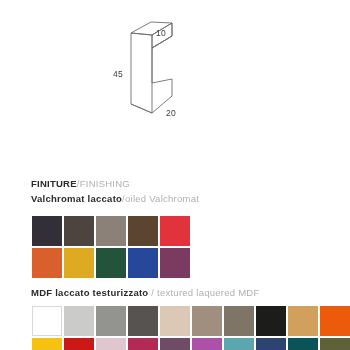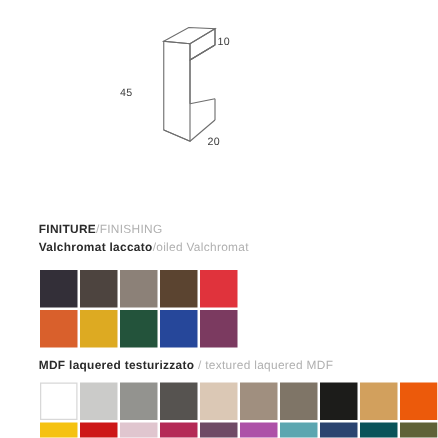--- a/index.html
+++ b/index.html
@@ -29,22 +29,22 @@
     top: 0;
   }
   .dim-label {
     position: absolute;
     font-family: "Liberation Sans", sans-serif;
     font-size: 8.5px;
     color: #3c3c3c;
     letter-spacing: 0.2px;
     white-space: nowrap;
   }
-  #dim-top    { left: 174px; top: 28px; }
-  #dim-left   { left: 96px; top: 69px; }
+  #dim-top    { left: 156px; top: 28px; }
+  #dim-left   { left: 113px; top: 69px; }
   #dim-bottom { left: 166px; top: 108px; }
 
   
   #finishes-section {
     position: absolute;
     left: 0;
     top: 168px;
     width: 350px;
   }
 
@@ -154,21 +154,21 @@
       <div class="swatch" title="dark-brown" style="background: rgb(91, 68, 48);"></div>
       <div class="swatch" title="red" style="background: rgb(224, 51, 60);"></div>
       <div class="swatch" title="orange" style="background: rgb(217, 96, 44);"></div>
       <div class="swatch" title="golden-yellow" style="background: rgb(221, 170, 34);"></div>
       <div class="swatch" title="dark-green" style="background: rgb(35, 83, 59);"></div>
       <div class="swatch" title="blue" style="background: rgb(38, 71, 154);"></div>
       <div class="swatch" title="purple-magenta" style="background: rgb(123, 58, 96);"></div>
     </div>
 
   <div class="section-heading" id="heading-mdf">
-    <span class="txt-it">MDF laquered testurizzato</span><span class="txt-sep"> / </span><span class="txt-en">textured laquered MDF</span>
+    <span class="txt-it">MDF laccato testurizzato</span><span class="txt-sep"> / </span><span class="txt-en">textured laquered MDF</span>
   </div>
 
   <div class="swatch-grid" id="grid-mdf">
       <div class="swatch bordered" title="white" style="background: rgb(255, 255, 255);"></div>
       <div class="swatch" title="light-grey" style="background: rgb(203, 203, 201);"></div>
       <div class="swatch" title="medium-grey" style="background: rgb(147, 147, 143);"></div>
       <div class="swatch" title="dark-grey" style="background: rgb(86, 83, 80);"></div>
       <div class="swatch" title="cream-beige" style="background: rgb(219, 200, 181);"></div>
       <div class="swatch" title="taupe" style="background: rgb(160, 143, 127);"></div>
       <div class="swatch" title="grey-brown" style="background: rgb(127, 117, 103);"></div>

